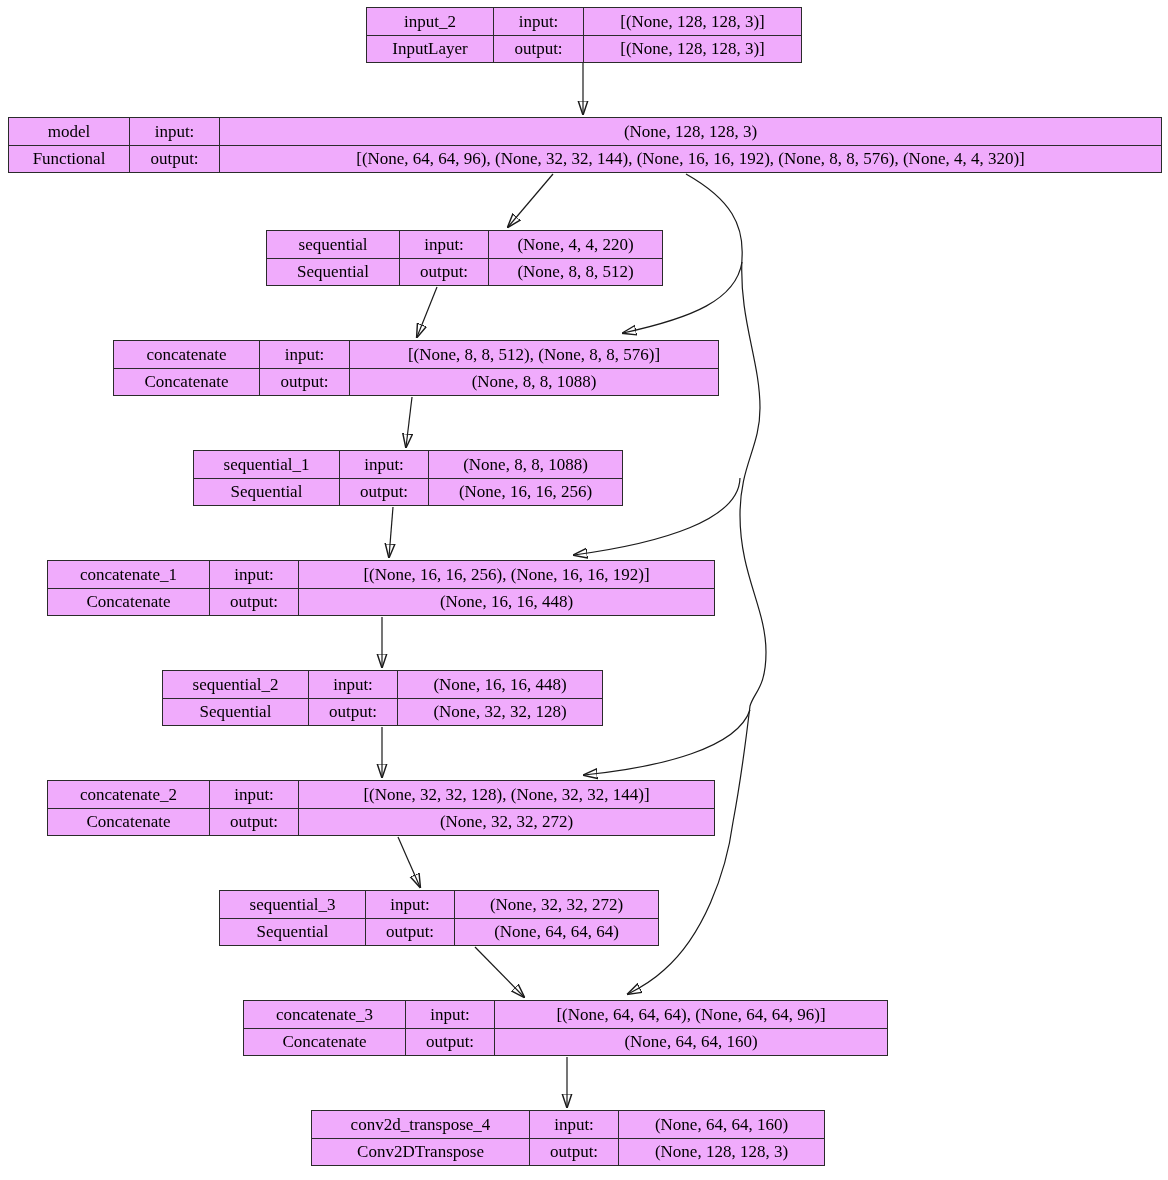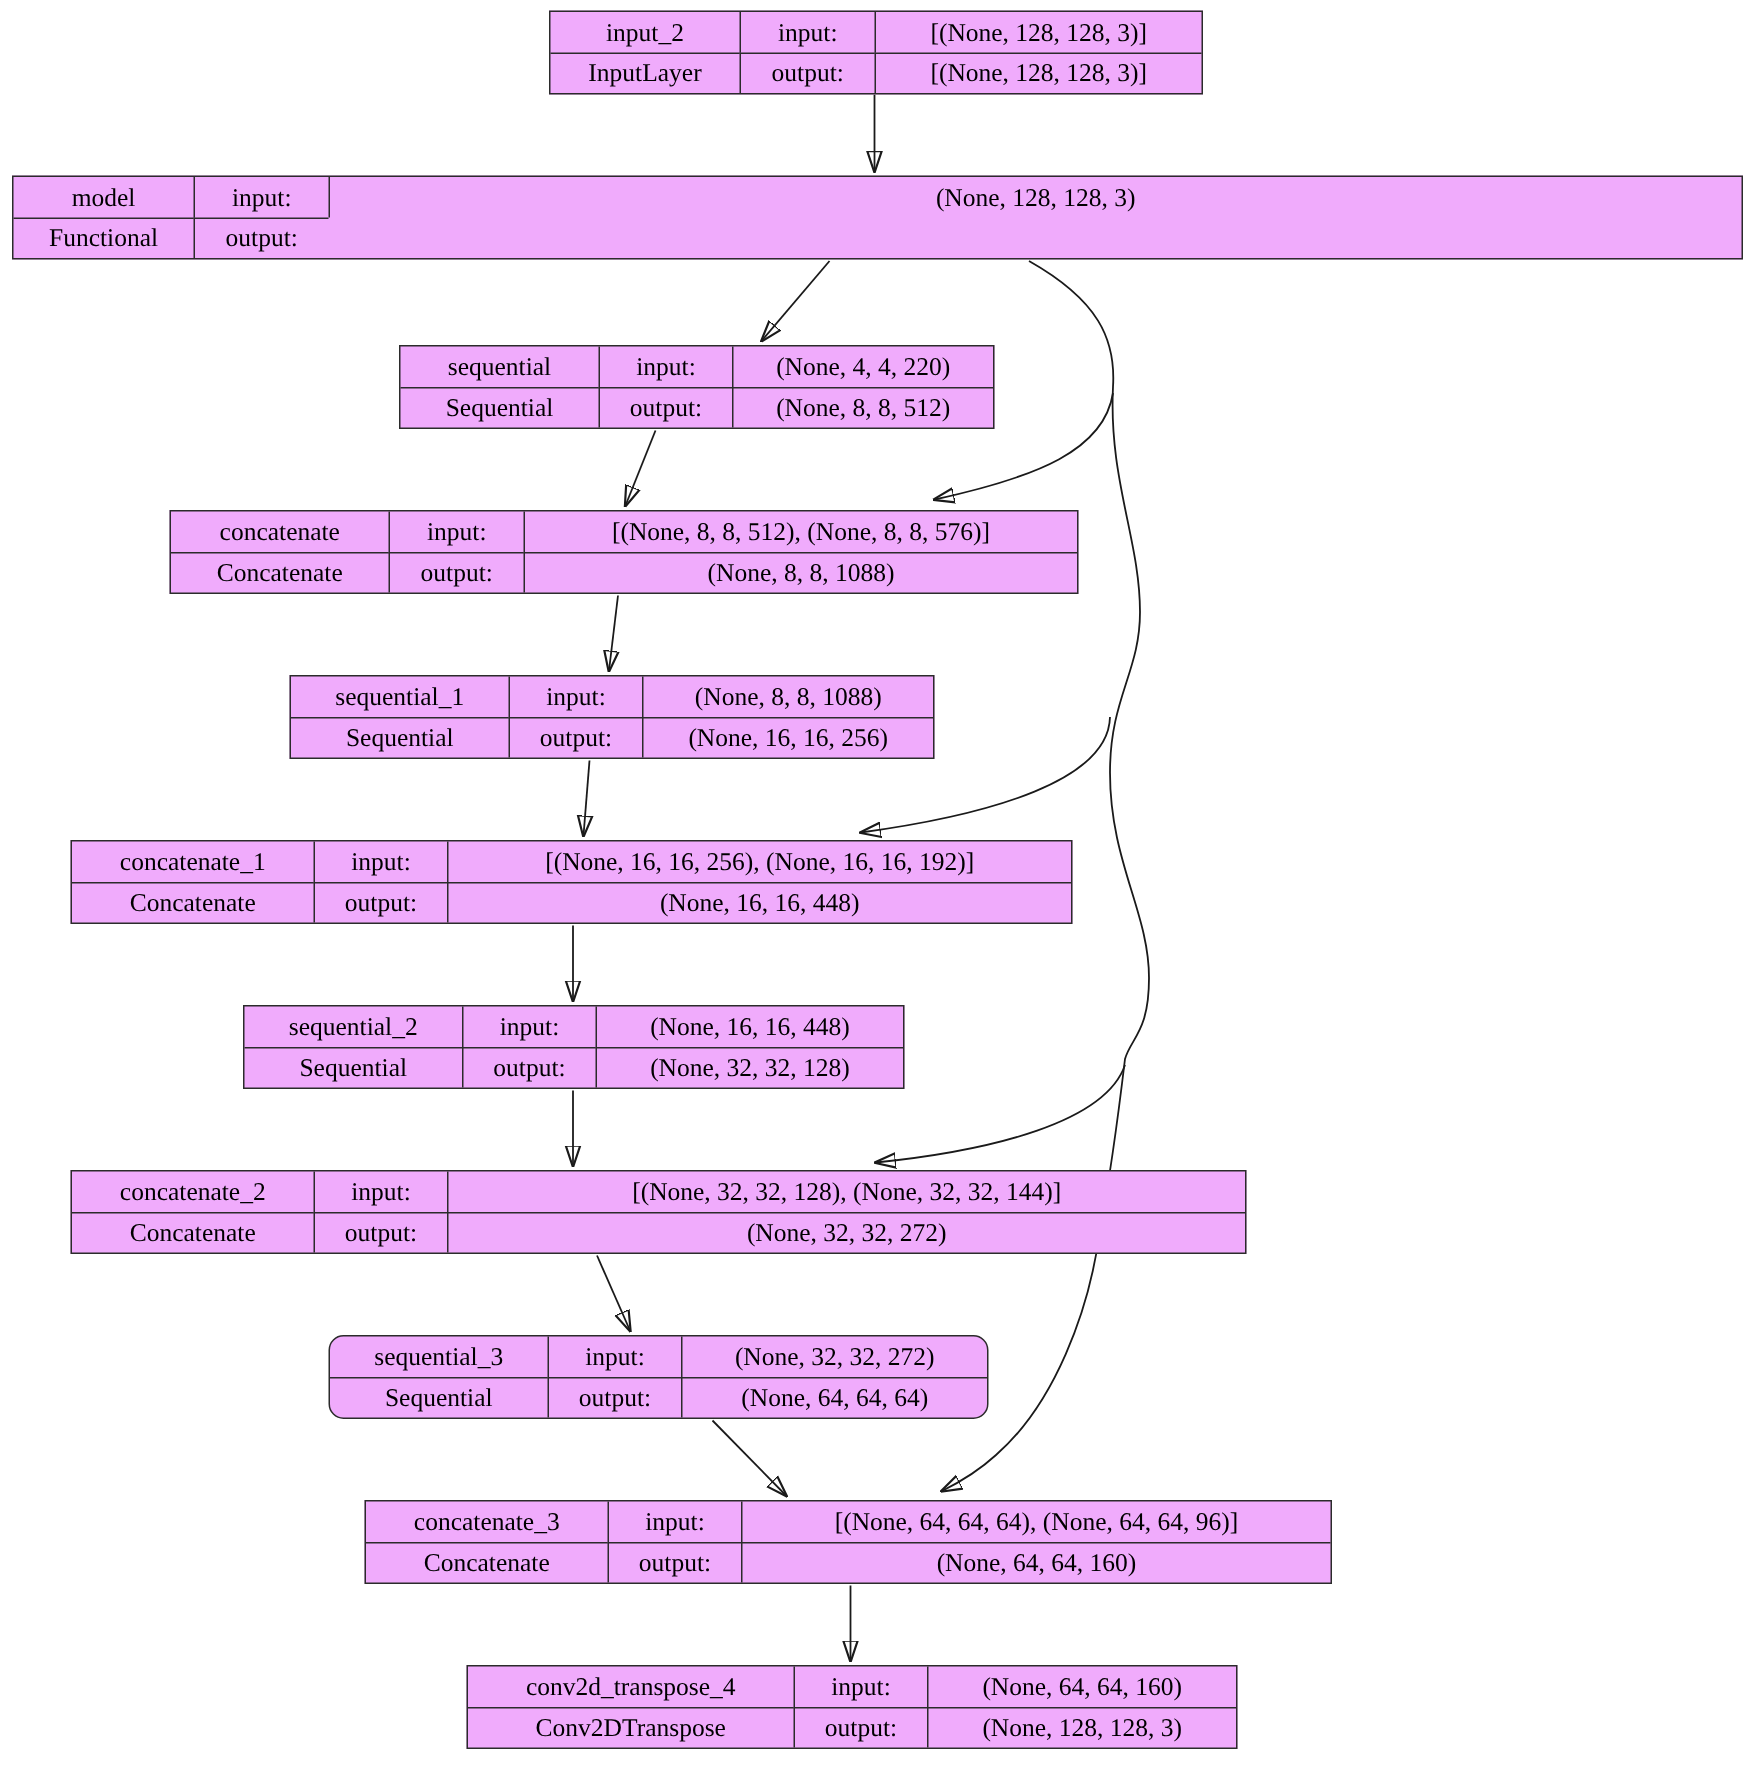--- a/index.html
+++ b/index.html
@@ -66,20 +66,21 @@
     <div class="cell">output:</div>
     <div class="cell">[(None, 128, 128, 3)]</div>
   </div>
 
   <div class="node" style="left:8px;top:117px;width:1154px;grid-template-columns:120px 90px 1fr;">
     <div class="cell">model</div>
     <div class="cell">input:</div>
     <div class="cell">(None, 128, 128, 3)</div>
     <div class="cell">Functional</div>
     <div class="cell">output:</div>
+    <div class="cell">[(None, 64, 64, 96), (None, 32, 32, 144), (None, 16, 16, 192), (None, 8, 8, 576), (None, 4, 4, 320)]</div>
   </div>
 
   <div class="node" style="left:266px;top:230px;width:397px;grid-template-columns:132px 89px 1fr;">
     <div class="cell">sequential</div>
     <div class="cell">input:</div>
     <div class="cell">(None, 4, 4, 220)</div>
     <div class="cell">Sequential</div>
     <div class="cell">output:</div>
     <div class="cell">(None, 8, 8, 512)</div>
   </div>
@@ -113,30 +114,30 @@
 
   <div class="node" style="left:162px;top:670px;width:441px;grid-template-columns:145px 89px 1fr;">
     <div class="cell">sequential_2</div>
     <div class="cell">input:</div>
     <div class="cell">(None, 16, 16, 448)</div>
     <div class="cell">Sequential</div>
     <div class="cell">output:</div>
     <div class="cell">(None, 32, 32, 128)</div>
   </div>
 
-  <div class="node" style="left:47px;top:780px;width:784px;grid-template-columns:161px 89px 1fr;">
+  <div class="node" style="left:47px;top:780px;width:668px;grid-template-columns:161px 89px 1fr;">
     <div class="cell">concatenate_2</div>
     <div class="cell">input:</div>
     <div class="cell">[(None, 32, 32, 128), (None, 32, 32, 144)]</div>
     <div class="cell">Concatenate</div>
     <div class="cell">output:</div>
     <div class="cell">(None, 32, 32, 272)</div>
   </div>
 
-  <div class="node" style="left:219px;top:890px;width:440px;grid-template-columns:145px 89px 1fr;border-radius:10px;">
+  <div class="node" style="left:219px;top:890px;width:440px;grid-template-columns:145px 89px 1fr;">
     <div class="cell">sequential_3</div>
     <div class="cell">input:</div>
     <div class="cell">(None, 32, 32, 272)</div>
     <div class="cell">Sequential</div>
     <div class="cell">output:</div>
     <div class="cell">(None, 64, 64, 64)</div>
   </div>
 
   <div class="node" style="left:243px;top:1000px;width:645px;grid-template-columns:161px 89px 1fr;">
     <div class="cell">concatenate_3</div>

